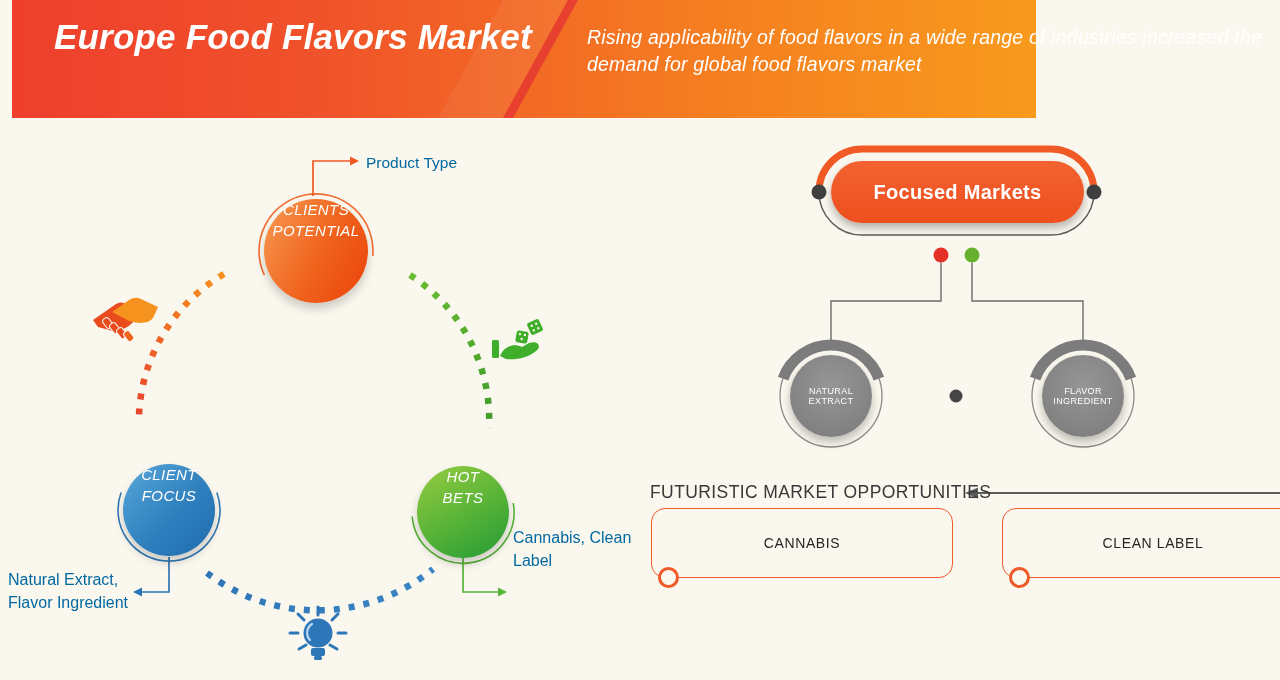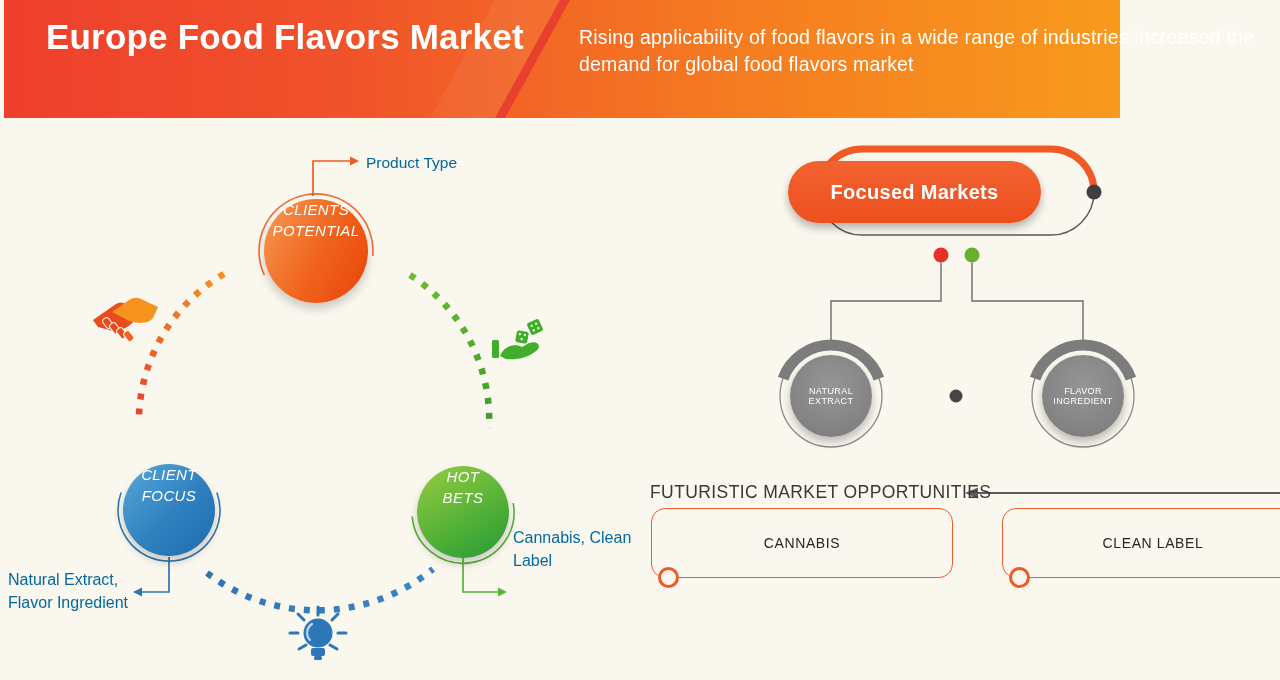--- a/index.html
+++ b/index.html
@@ -2,22 +2,23 @@
 <html><head>
 <meta charset="utf-8">
 <style>
   html,body{margin:0;padding:0;background:#e9e6dc;}
   .canvas{
     position:relative;width:1280px;height:680px;overflow:hidden;
     background:#faf7ee;font-family:"Liberation Sans",sans-serif;
   }
   
   .header{
-    position:absolute;left:4px;top:0;width:1116px;height:118px;
+    position:absolute;left:12px;top:0;width:1024px;height:118px;
     background:linear-gradient(90deg,#ee3f2d 0%,#f0522a 30%,#f57e20 68%,#f89a1d 100%);
+    font-style:italic;
   }
   .header-slash{
     position:absolute;left:0;top:0;width:1280px;height:118px;
     background:#e8402f;
     clip-path:polygon(556px 0,566px 0,501px 118px,491px 118px);
   }
   .header-slash2{
     position:absolute;left:0;top:0;width:1280px;height:118px;
     background:rgba(255,255,255,0.06);
     clip-path:polygon(491px 0,556px 0,491px 118px,426px 118px);
@@ -44,21 +45,21 @@
     background:linear-gradient(135deg,#58a8da 0%,#2f7fbe 55%,#1e6cad 100%);}
   .c-hotbets{left:417px;top:466px;width:92px;height:92px;
     background:linear-gradient(150deg,#98cc41 0%,#55b237 55%,#259b36 100%);}
   
   .note{position:absolute;color:#0369a1;font-size:16px;line-height:1.45;}
   .note-product{left:366px;top:152px;font-size:15.5px;}
   .note-natural{left:8px;top:568px;}
   .note-cannabis{left:513px;top:526px;}
   
   .pill{
-    position:absolute;left:788px;top:161px;width:253px;height:62px;border-radius:31px;
+    position:absolute;left:831px;top:161px;width:253px;height:62px;border-radius:31px;
     background:linear-gradient(180deg,#f26230 0%,#ee4f1e 100%);
     box-shadow:0 5px 8px rgba(0,0,0,.28);
     display:flex;align-items:center;justify-content:center;
     color:#fff;font-size:20px;font-weight:bold;letter-spacing:.3px;
   }
   
   .gray-node{
     position:absolute;width:82px;height:82px;border-radius:50%;
     background:radial-gradient(circle at 50% 38%,#969696 0%,#828282 70%,#767676 100%);
     box-shadow:0 5px 8px rgba(0,0,0,.25);

